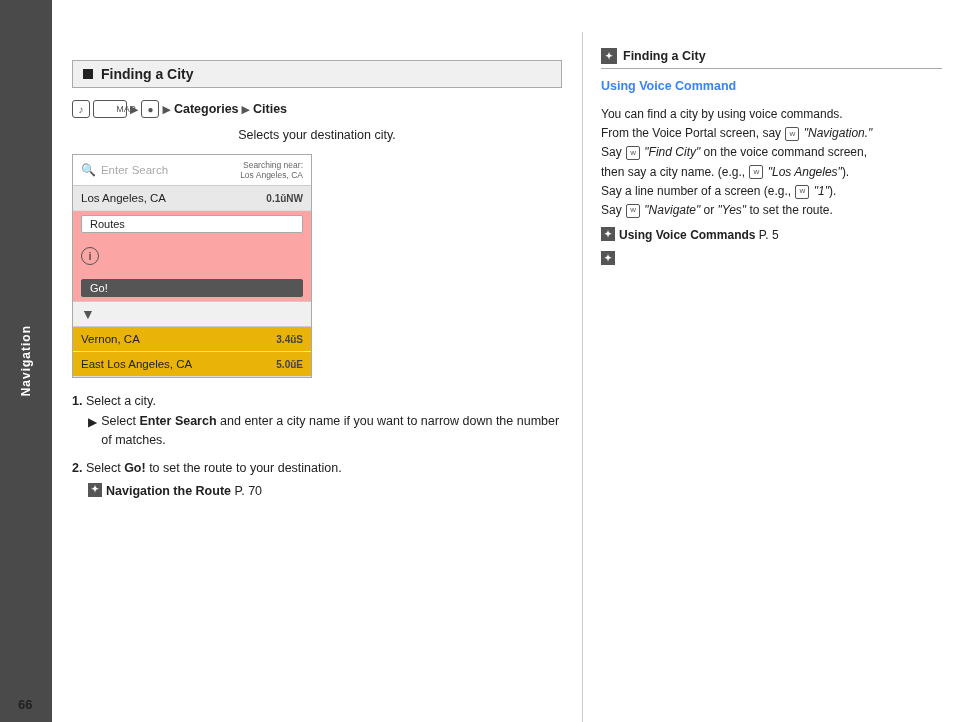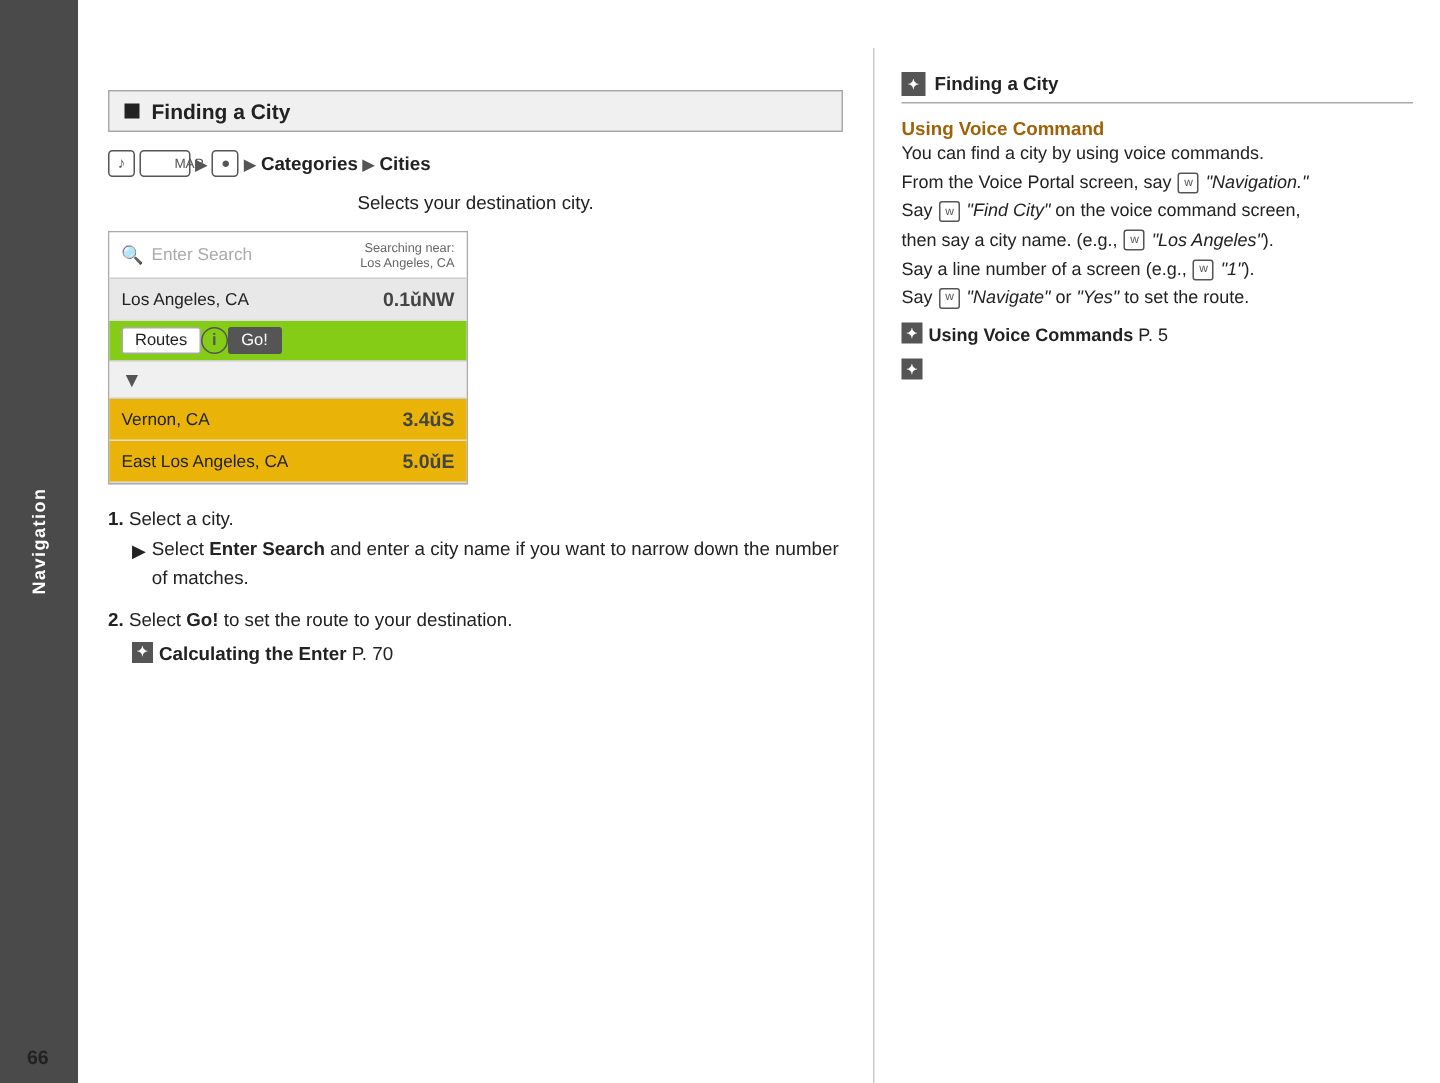--- a/index.html
+++ b/index.html
@@ -186,31 +186,32 @@
     }
     .city-row.selected {
       background: #e8e8e8;
     }
     .city-name {
       flex: 1;
       font-size: 11.5px;
       color: #222;
     }
     .city-distance {
-      font-size: 13px;
+      font-size: 10px;
       color: #444;
       font-weight: bold;
       white-space: nowrap;
     }
     .city-actions {
       display: flex;
-      gap: 0;
+      gap: 14px;
       padding: 4px 8px;
-      background: #84cc16;
+      background: #fca5a5;
       border-bottom: 1px solid #ccc;
+      flex-direction: column;
     }
     .action-btn {
       font-size: 11px;
       color: #222;
       padding: 2px 8px;
       background: #fff;
       border: 1px solid #aaa;
       border-radius: 2px;
     }
     .action-btn.go {
@@ -327,22 +328,22 @@
       flex-shrink: 0;
     }
     .right-section-title {
       font-size: 12.5px;
       font-weight: bold;
       color: #222;
     }
     .voice-command-title {
       font-size: 12.5px;
       font-weight: bold;
-      color: #a16207;
-      margin-bottom: 0;
+      color: #3b82f6;
+      margin-bottom: 12px;
     }
     .voice-text {
       font-size: 12px;
       color: #222;
       line-height: 1.6;
     }
     .voice-italic {
       font-style: italic;
     }
     .voice-icon {
@@ -455,21 +456,21 @@
         <div class="sub-bullet">
           <span class="sub-arrow">▶</span>
           <span>Select <strong>Enter Search</strong> and enter a city name if you want to narrow down the number of matches.</span>
         </div>
       </div>
       <div class="step">
         <span class="step-num">2.</span>
         <span> Select <strong>Go!</strong> to set the route to your destination.</span>
         <div class="cross-ref">
           <span class="cross-ref-icon">✦</span>
-          <span><strong>Calculating the Enter</strong> P. 70</span>
+          <span><strong>Navigation the Route</strong> P. 70</span>
         </div>
       </div>
     </div>
 
   </div>
 
   <div class="column-divider"></div>
 
   <div class="right-column">
 

